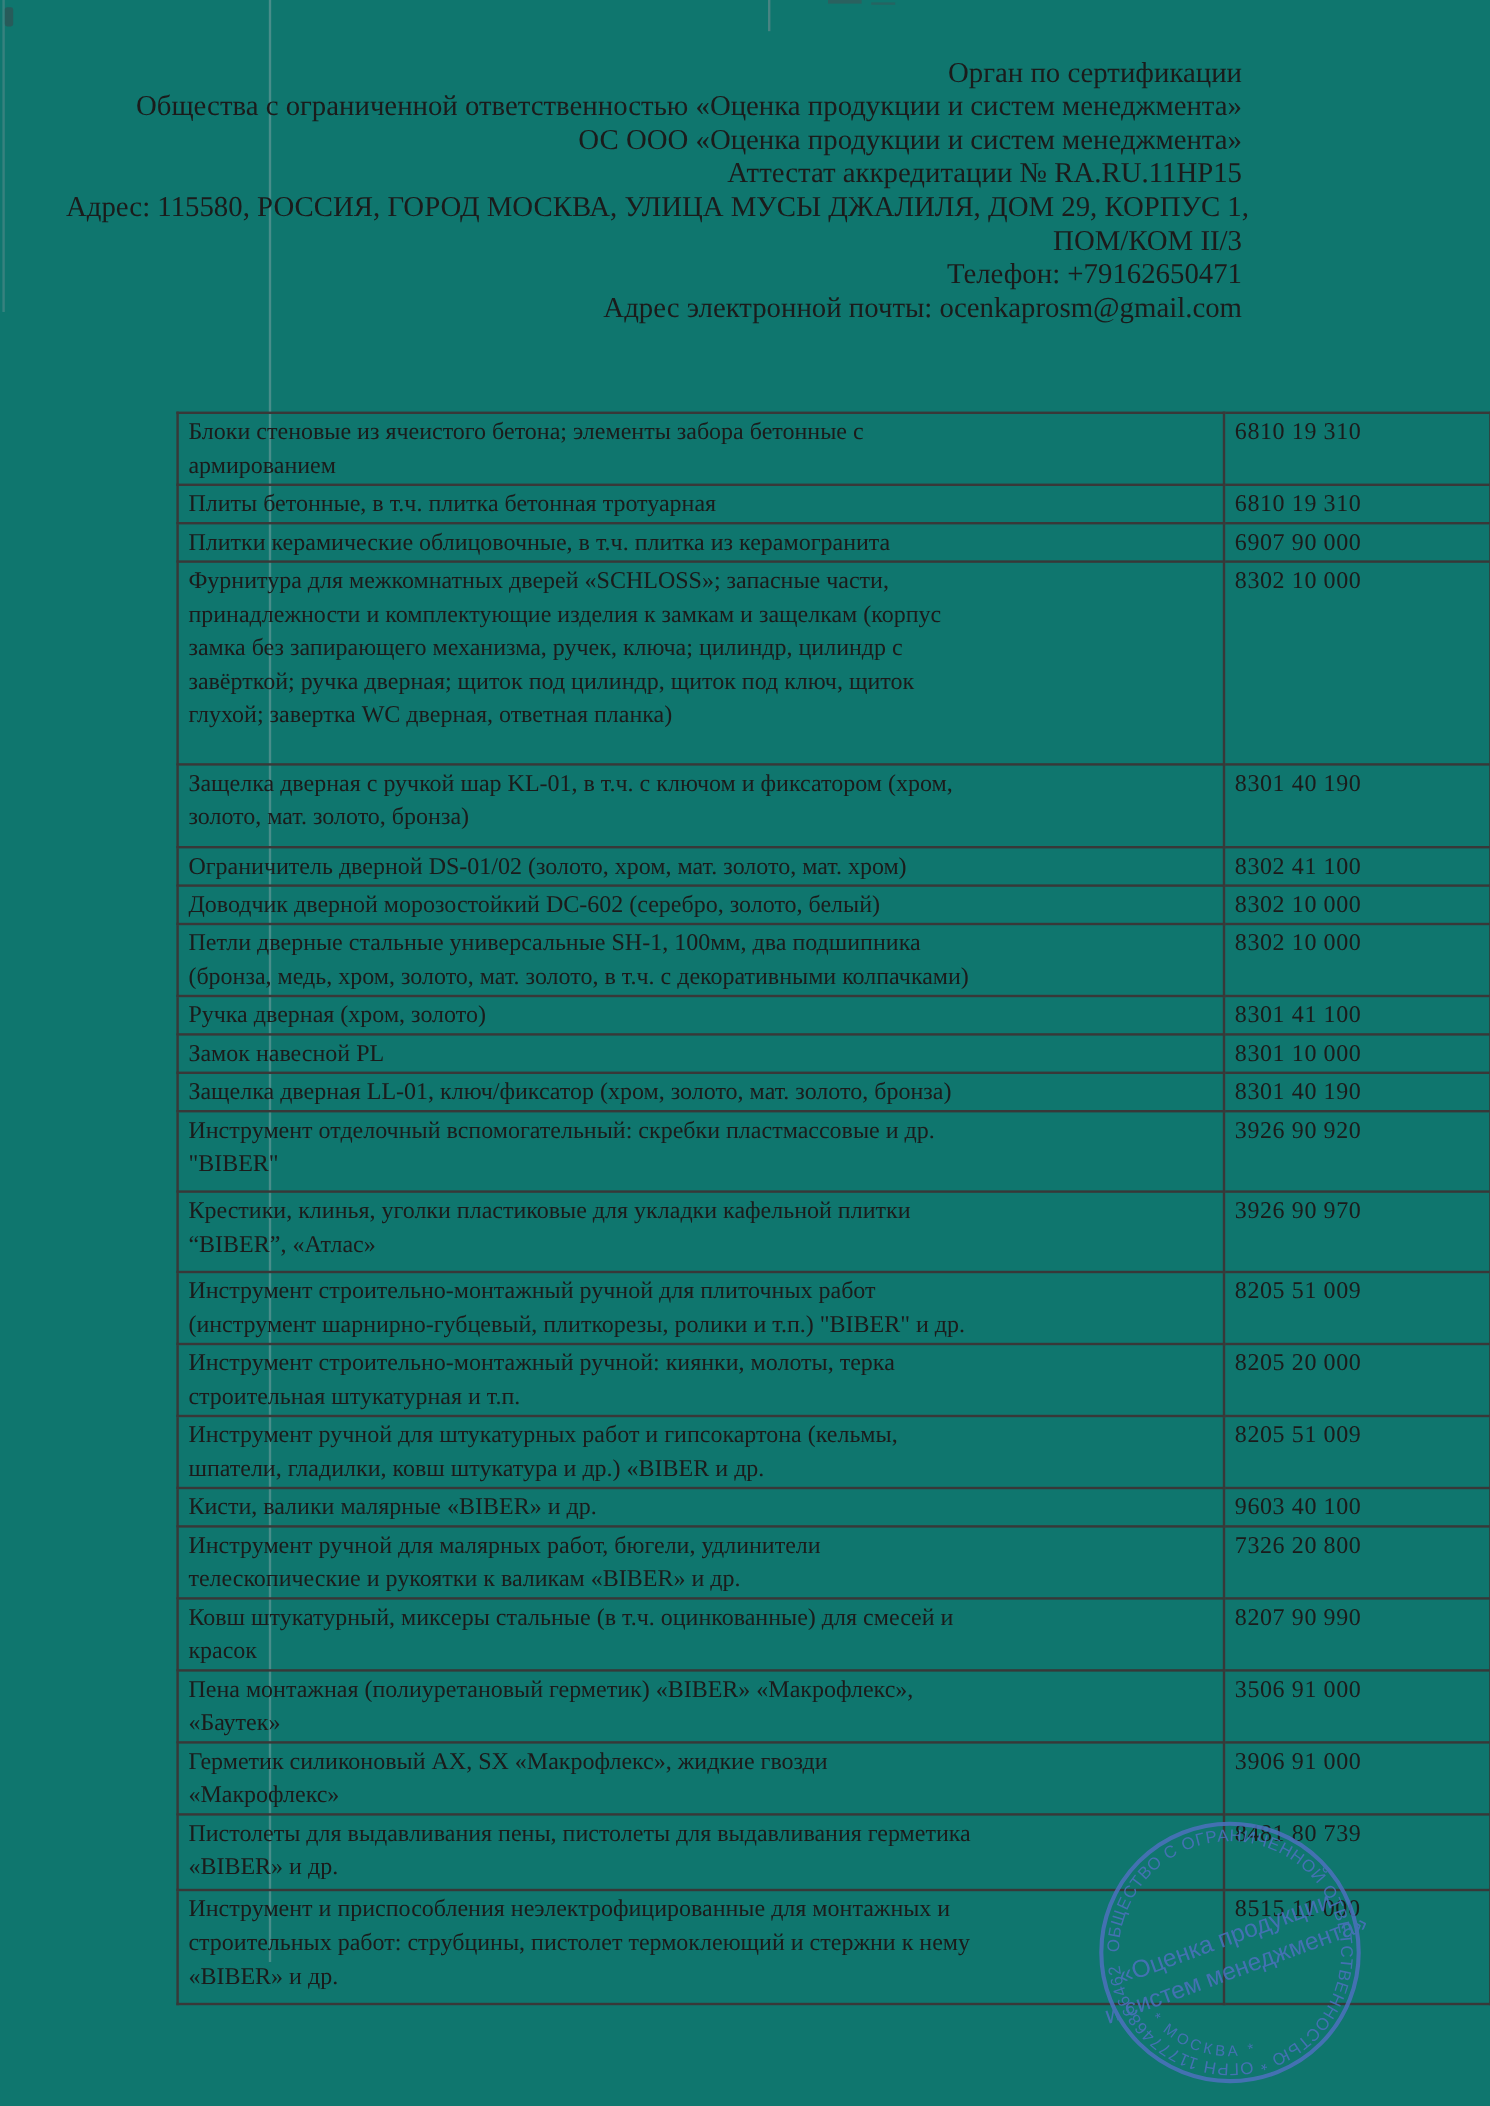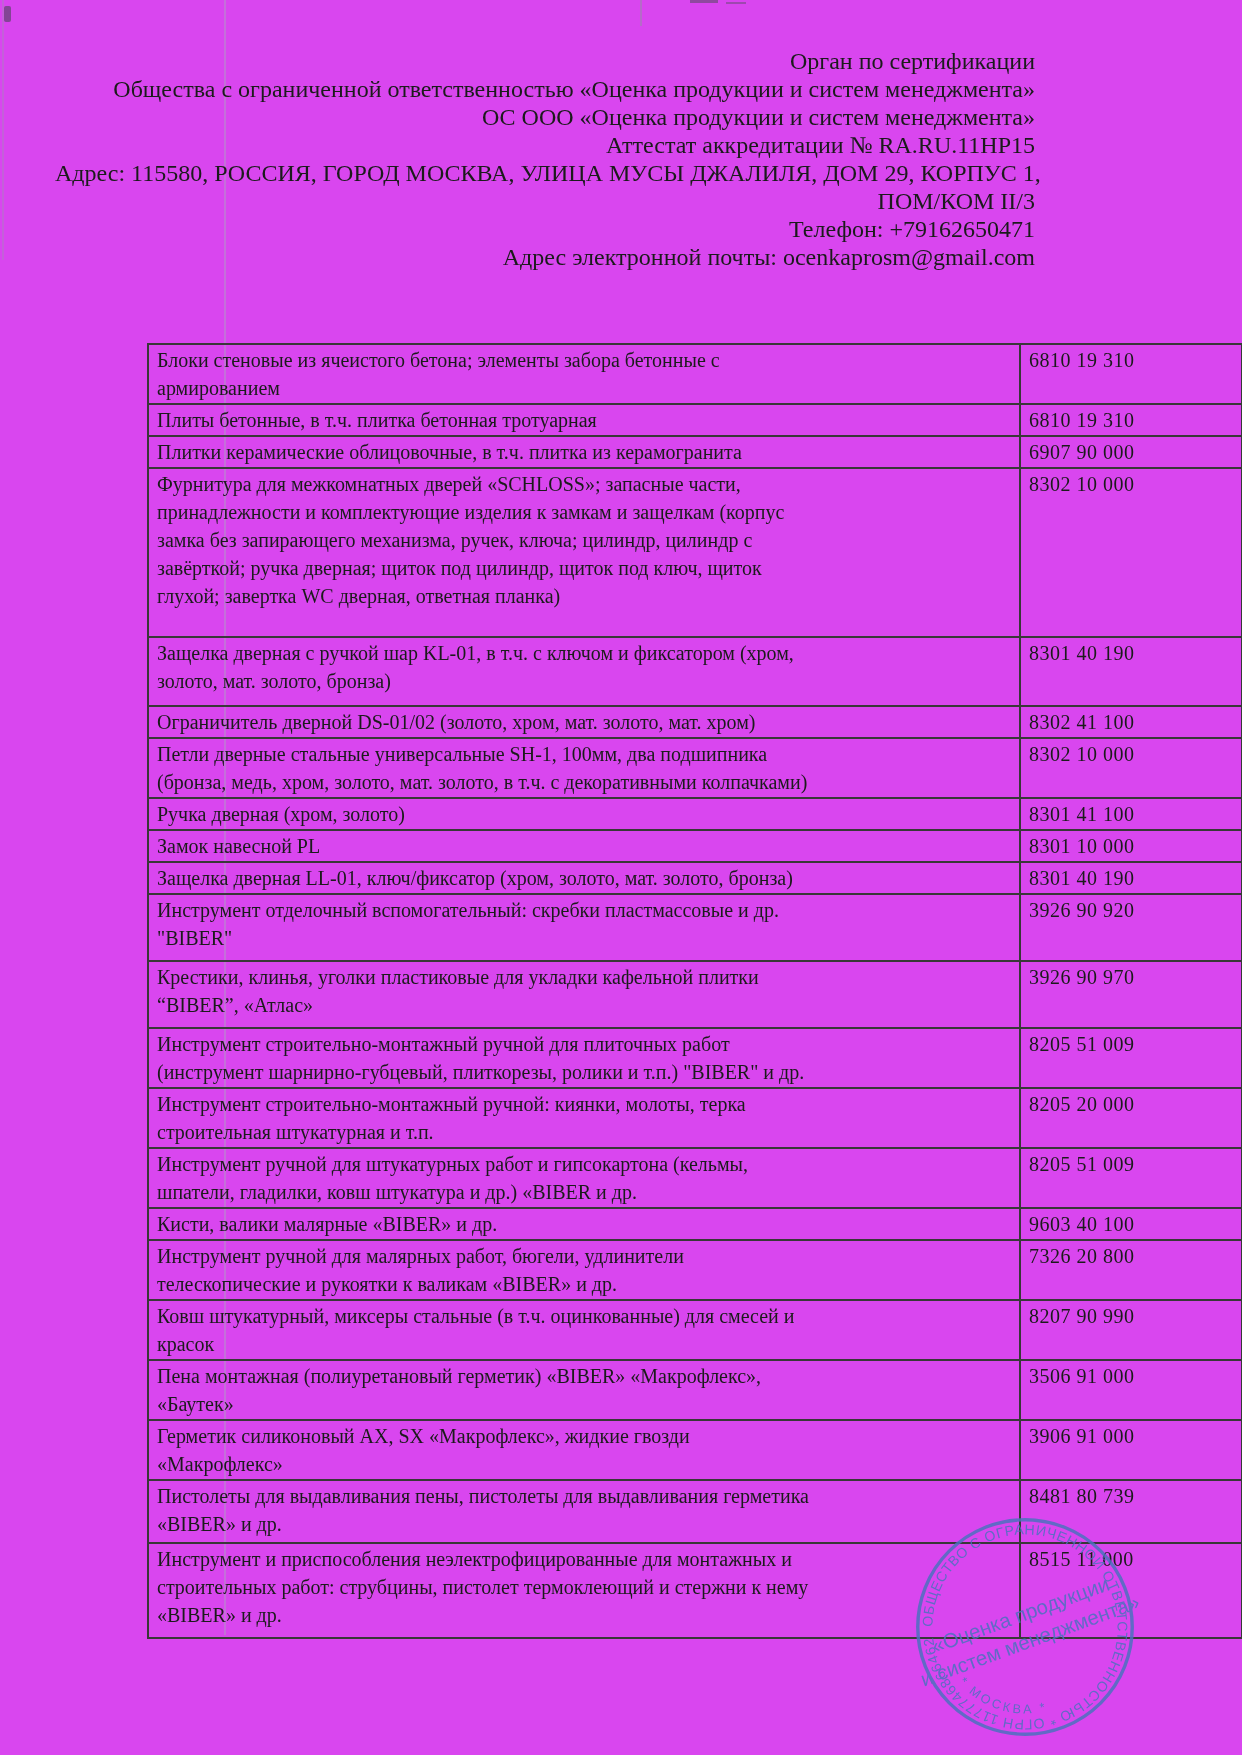--- a/index.html
+++ b/index.html
@@ -1,18 +1,18 @@
 <!DOCTYPE html>
 <html lang="ru"><head>
 <meta charset="utf-8">
 <style>
   html,body { margin:0; padding:0; background:#e8e8e8; }
   .page {
     position:relative; width:1242px; height:1755px; margin:0 auto;
-    background:#d946ef; overflow:hidden;
+    background:#0f766e; overflow:hidden;
     font-family:"Liberation Serif", serif; color:#1b1b1b;
   }
   
   .scan-vline { position:absolute; left:224px; top:0; width:2px; height:1635px;
     background:rgba(165,178,184,0.38); }
   .scan-edge { position:absolute; left:2px; top:0; width:2px; height:260px;
     background:rgba(150,160,165,0.30); }
   .scan-corner { position:absolute; left:4px; top:6px; width:7px; height:16px;
     background:rgba(60,70,75,0.55); border-radius:2px; }
   .scan-dash1 { position:absolute; left:690px; top:0; width:28px; height:3px; background:rgba(70,75,80,0.5); }
@@ -102,20 +102,26 @@
             <div>Защелка дверная с ручкой шар KL-01, в т.ч. с ключом и фиксатором (хром,</div>
             <div>золото, мат. золото, бронза)</div>
           </td>
           <td class="code">8301 40 190</td>
         </tr>
         <tr>
           <td class="desc">
             <div>Ограничитель дверной DS-01/02 (золото, хром, мат. золото, мат. хром)</div>
           </td>
           <td class="code">8302 41 100</td>
+        </tr>
+        <tr>
+          <td class="desc">
+            <div>Доводчик дверной морозостойкий DC-602 (серебро, золото, белый)</div>
+          </td>
+          <td class="code">8302 10 000</td>
         </tr>
         <tr>
           <td class="desc">
             <div>Петли дверные стальные универсальные SH-1, 100мм, два подшипника</div>
             <div>(бронза, медь, хром, золото, мат. золото, в т.ч. с декоративными колпачками)</div>
           </td>
           <td class="code">8302 10 000</td>
         </tr>
         <tr>
           <td class="desc">

